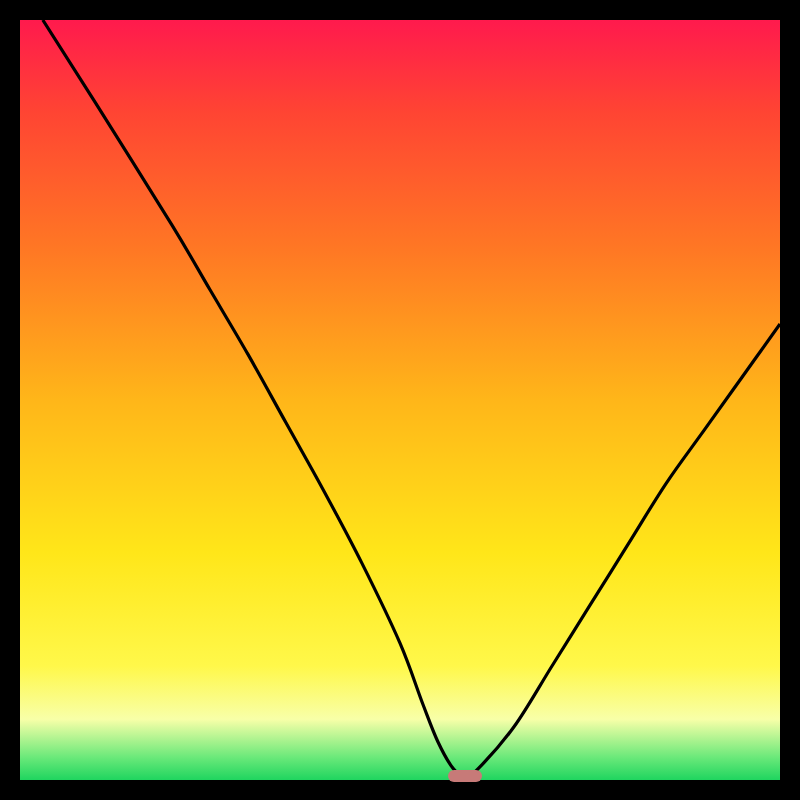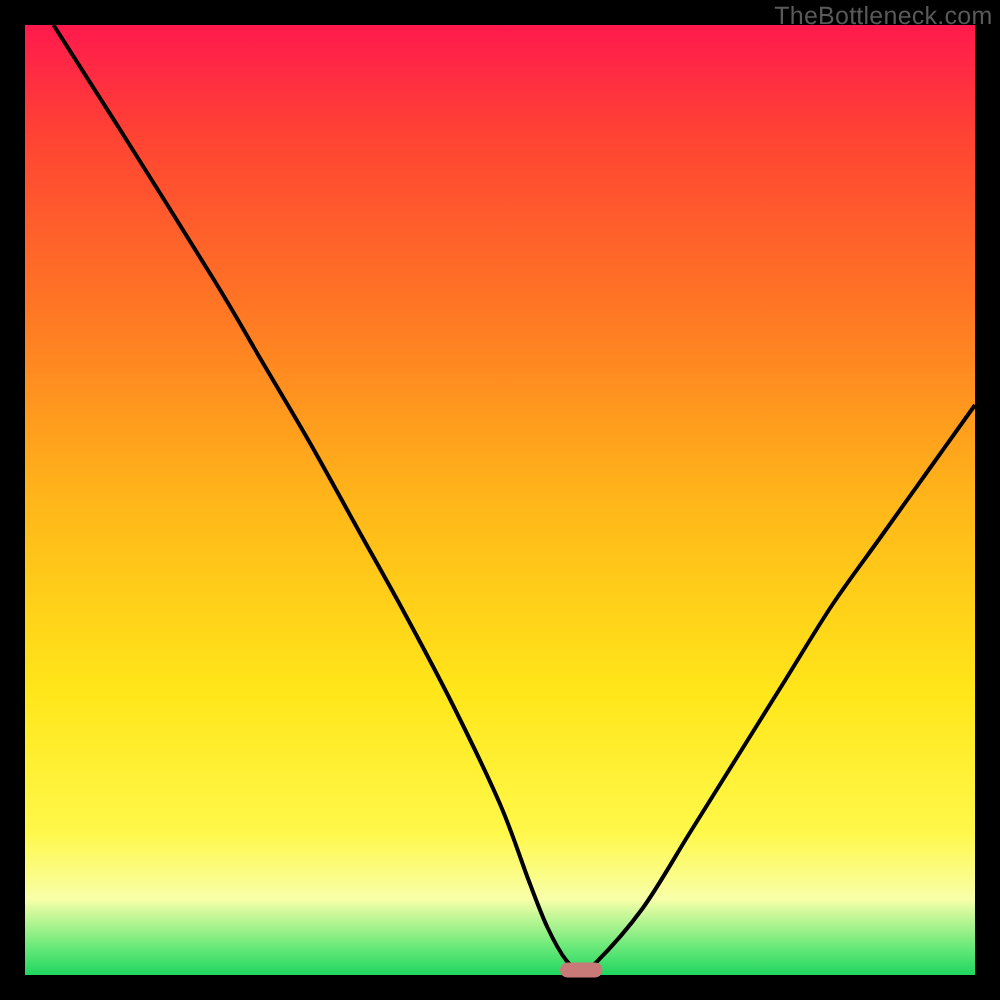--- a/index.html
+++ b/index.html
@@ -60,21 +60,20 @@
     height: 12px;
     border-radius: 6px;
     background: #c77a78;
     transform: translate(-50%, -50%);
   }
 </style>
 </head>
 <body>
 
 <div class="frame">
-  <div class="watermark">TheBottleneck.com</div>
 
   <div class="plot">
     <svg class="curve" viewBox="0 0 760 760" preserveAspectRatio="none">
       <path id="curve-path" d="M 22.8 0 C 31.666666666666668 13.933333333333337, 54.46666666666667 49.40000000000001, 76 83.60000000000002 C 97.53333333333333 117.80000000000004, 133 174.1666666666667, 152 205.20000000000005 C 171 236.23333333333338, 177.33333333333334 248.26666666666668, 190 269.8 C 202.66666666666666 291.3333333333333, 215.33333333333334 312.2333333333333, 228 334.4 C 240.66666666666666 356.56666666666666, 253.33333333333334 380, 266 402.8 C 278.6666666666667 425.6, 291.3333333333333 447.76666666666665, 304 471.2 C 316.6666666666667 494.6333333333333, 329.3333333333333 518.0666666666666, 342 543.4 C 354.6666666666667 568.7333333333333, 369.8666666666667 599.7666666666667, 380 623.2 C 390.1333333333333 646.6333333333334, 396.4666666666667 667.5333333333333, 402.8 684 C 409.1333333333333 700.4666666666667, 412.9333333333334 711.2333333333333, 418.00000000000006 722 C 423.0666666666667 732.7666666666667, 428.76666666666665 742.9, 433.2 748.6 C 437.6333333333333 754.3000000000001, 440.79999999999995 755.82, 444.59999999999997 756.2 C 448.4 756.58, 447.76666666666665 759.1133333333333, 456 750.88 C 464.23333333333335 742.6466666666666, 481.3333333333333 724.28, 494 706.8 C 506.6666666666667 689.3199999999999, 519.3333333333334 666.2666666666667, 532 646 C 544.6666666666666 625.7333333333333, 557.3333333333334 605.4666666666667, 570 585.2 C 582.6666666666666 564.9333333333334, 595.3333333333334 544.6666666666666, 608 524.4 C 620.6666666666666 504.1333333333333, 633.3333333333334 482.59999999999997, 646 463.59999999999997 C 658.6666666666666 444.59999999999997, 671.3333333333334 428.1333333333333, 684 410.4 C 696.6666666666666 392.66666666666663, 709.3333333333334 374.93333333333334, 722 357.2 C 734.6666666666666 339.46666666666664, 753.6666666666666 312.8666666666667, 760 304" fill="none" stroke-width="3.2" stroke="#000000"></path>
     </svg>
     <div id="marker" class="marker" style="background: rgb(199, 122, 120); left: 444.6px; top: 756.2px;"></div>
   </div>
 </div>
 
 </body></html>

